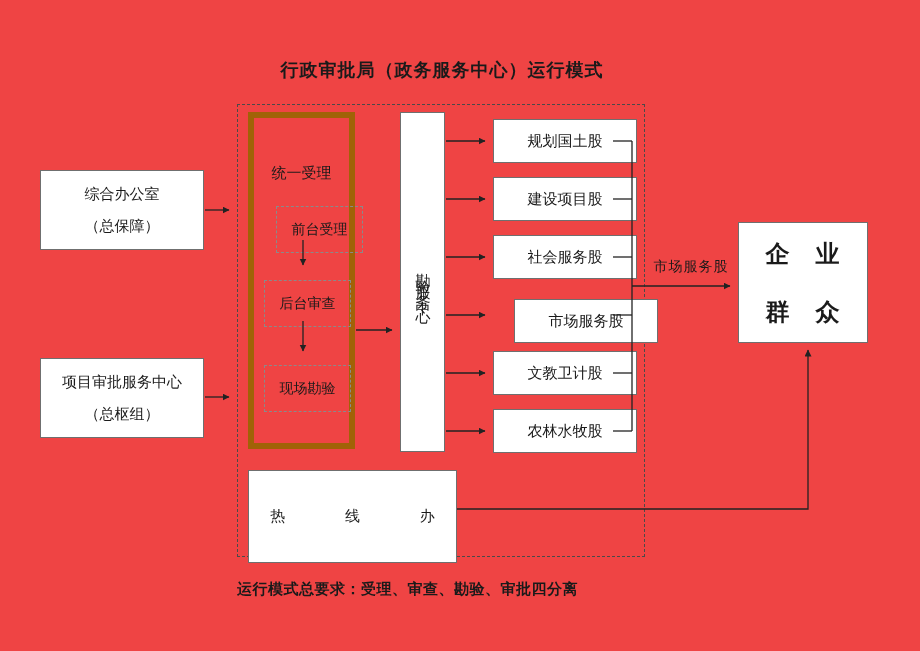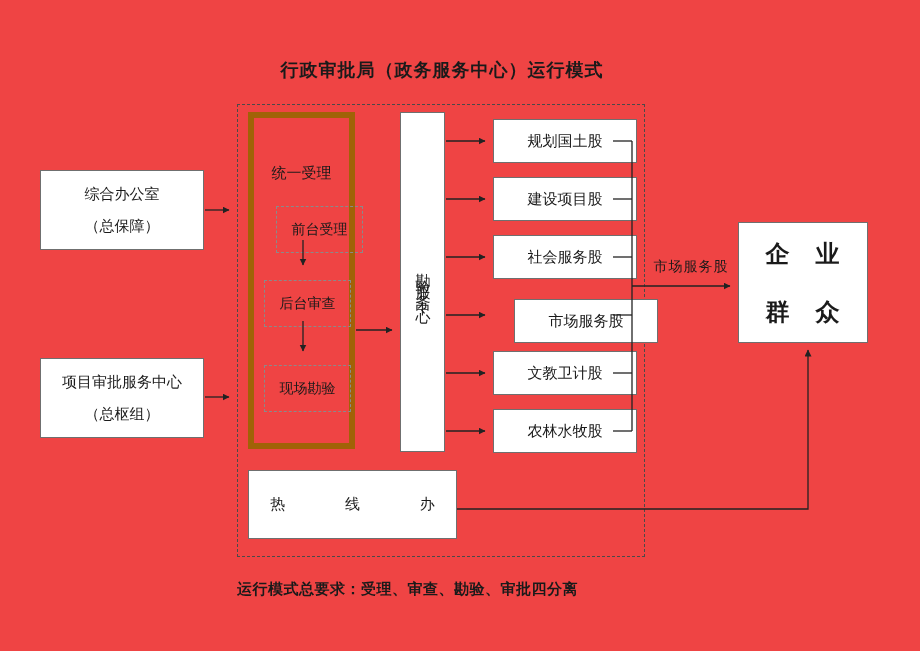--- a/index.html
+++ b/index.html
@@ -108,21 +108,21 @@
     width: 130px; height: 121px;
     flex-direction: column;
     gap: 26px;
     font-size: 24px;
     font-weight: bold;
   }
   .public-box .pline { word-spacing: 18px; letter-spacing: 1px; }
 
   .hotline-box {
     left: 248px; top: 470px;
-    width: 209px; height: 69px;
+    width: 209px; height: 93px;
   }
   .hotline-box .hl { word-spacing: 56px; }
 
   .connector-layer {
     position: absolute;
     left: 0; top: 0;
     width: 920px; height: 651px;
     pointer-events: none;
   }
 </style>

